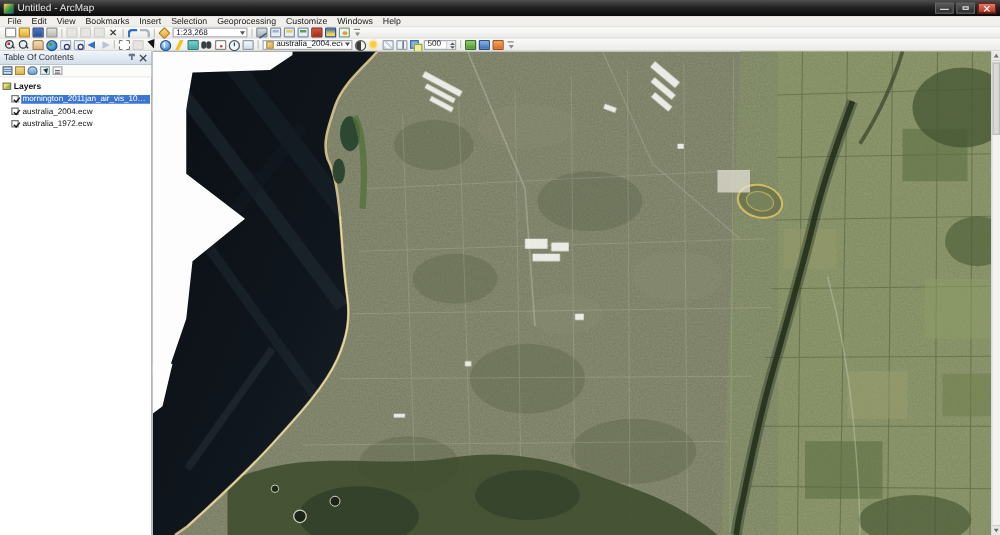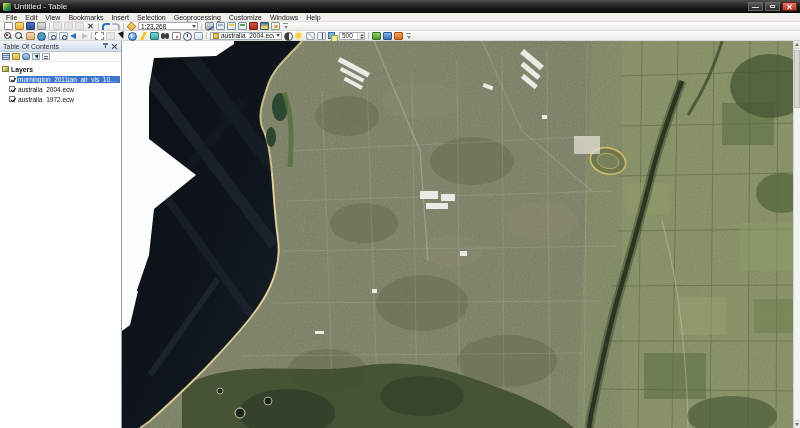--- a/index.html
+++ b/index.html
@@ -150,21 +150,21 @@
   .vs-btn.down::after{content:"";position:absolute;left:1px;top:2px;border-left:2.5px solid transparent;border-right:2.5px solid transparent;border-top:3px solid #707070}
   .vs-thumb{position:absolute;left:0;right:0;top:9px;height:58px;background:#d8d8d6;border:1px solid #bcbcba}
 </style>
 </head>
 <body>
 
 <div class="window">
 
   <div class="titlebar">
     <span class="app-icon"></span>
-    <span class="title-text">Untitled - Table</span>
+    <span class="title-text">Untitled - ArcMap</span>
     <span class="winbtn min"></span>
     <span class="winbtn max"></span>
     <span class="winbtn close"></span>
   </div>
 
   <div class="menubar">
     <span class="menu-item">File</span>
     <span class="menu-item">Edit</span>
     <span class="menu-item">View</span>
     <span class="menu-item">Bookmarks</span>

